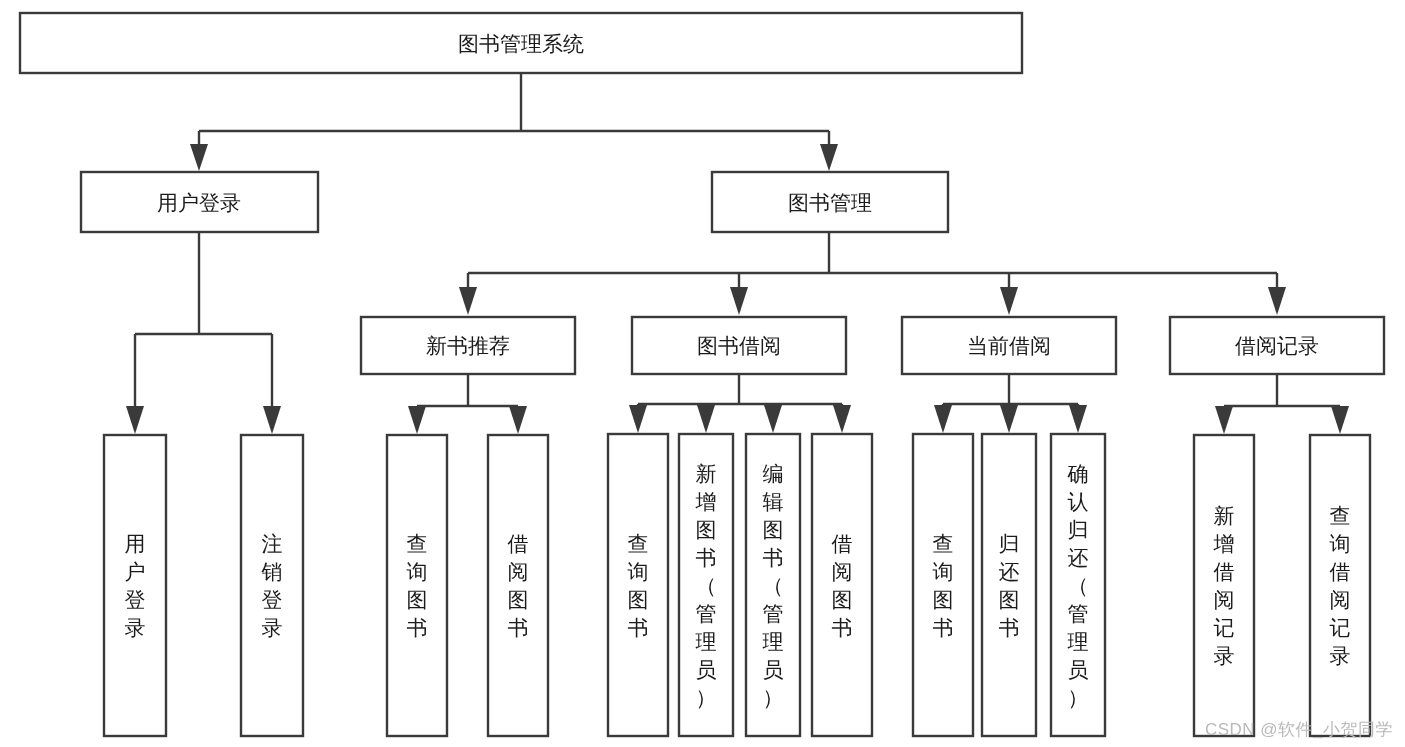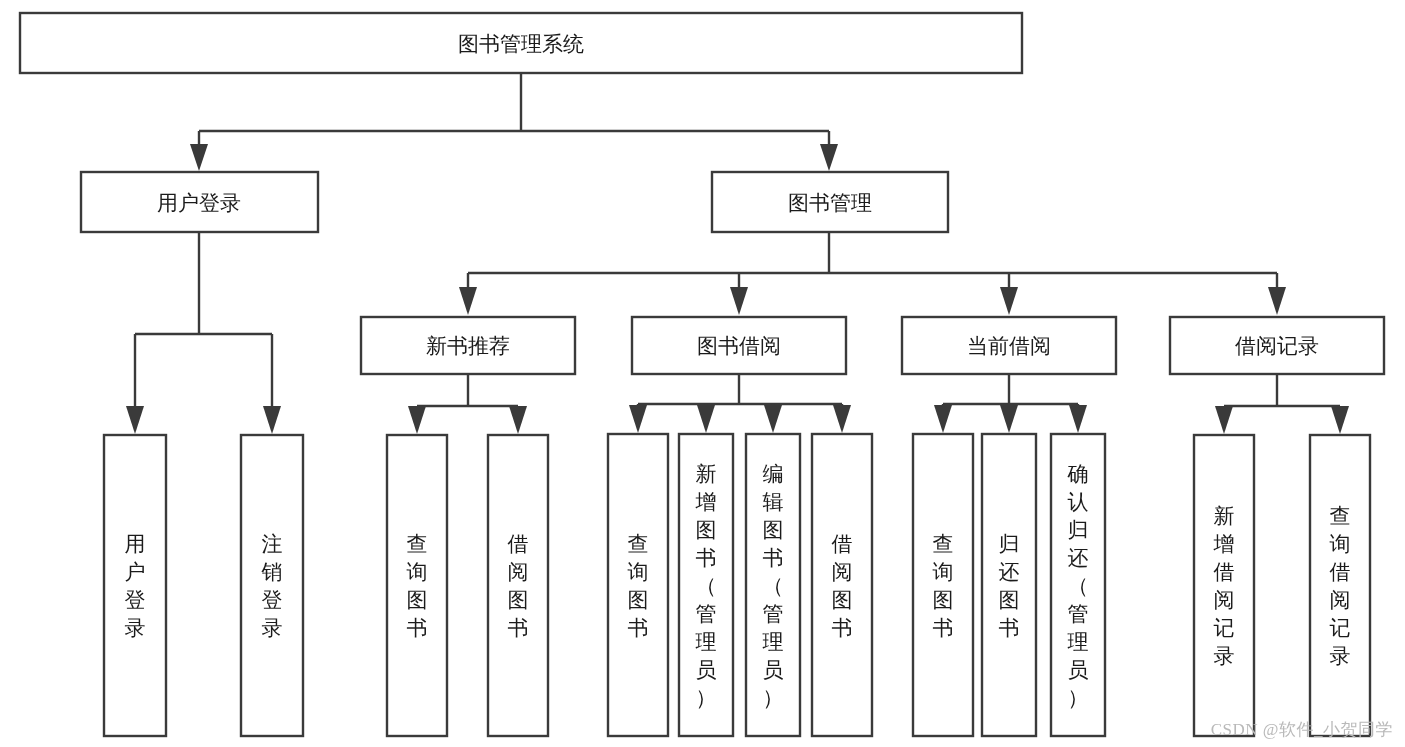--- a/index.html
+++ b/index.html
@@ -53,21 +53,21 @@
   .node-label-v {
     font-family: "Liberation Sans", "DejaVu Sans", sans-serif;
     font-size: 21px;
     fill: #1b1b1b;
     text-anchor: middle;
   }
   .watermark-text {
     position: absolute;
     right: 12px;
     bottom: 6px;
-    font-family: Liberation Serif, serif;
+    font-family: Liberation Sans, sans-serif;
     font-size: 17px;
     color: #b9b9b9;
     white-space: nowrap;
     letter-spacing: 0.5px;
     pointer-events: none;
     text-align: center;
   }
 </style>
 </head>
 <body>

